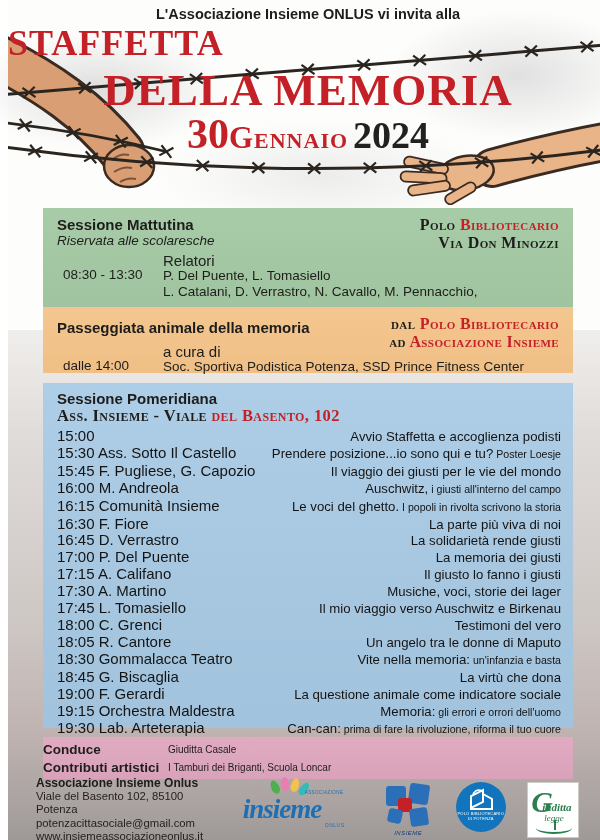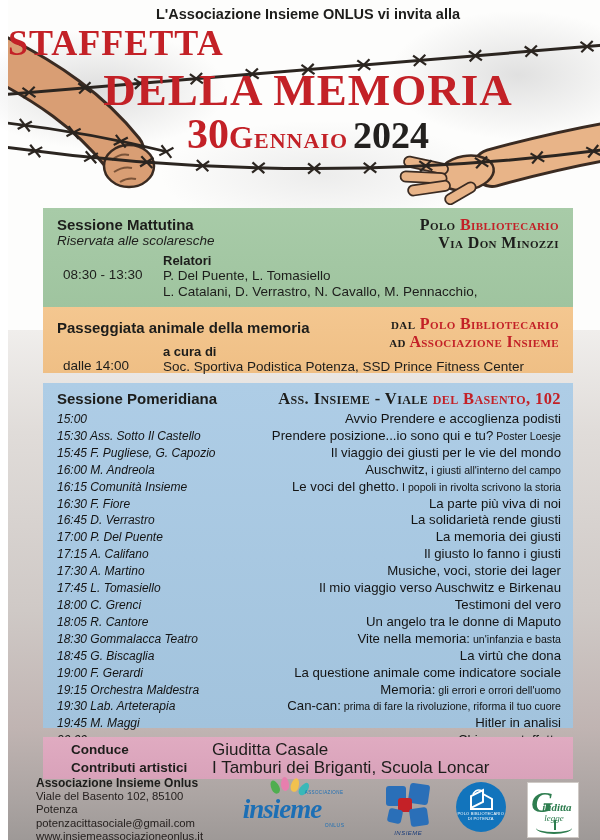--- a/index.html
+++ b/index.html
@@ -36,35 +36,35 @@
 
   .row-split{display:flex;justify-content:space-between;align-items:flex-start;padding:8px 14px 0 14px;}
   .h-sans{font-size:15px;font-weight:bold;color:#1d1d1b;line-height:17px;}
   .sub-it{font-style:italic;font-size:13.5px;color:#1d1d1b;line-height:16px;}
   .venue{font-family:"Liberation Serif",serif;font-weight:bold;font-variant:small-caps;
          text-align:right;font-size:16px;line-height:18px;color:#1d1d1b;letter-spacing:.4px;}
   .venue .red{color:var(--accent-red,#c32127);}
   .timed-row{display:flex;padding:1px 14px 0 14px;}
   .time-col{width:100px;margin-left:6px;font-size:13.5px;color:#1d1d1b;padding-top:14px;white-space:nowrap;}
   .speak-col{flex:1;}
-  .lbl-b{font-size:13px;font-weight:bold;color:#1d1d1b;line-height:15px;}
+  .lbl-b{font-size:15px;font-weight:normal;color:#1d1d1b;line-height:15px;}
   .txt{font-size:13.5px;color:#1d1d1b;line-height:16px;}
 
-  .sched-head{display:flex;justify-content:space-between;align-items:baseline;padding:7px 12px 0 14px;}
+  .sched-head{display:flex;justify-content:space-between;align-items:baseline;padding:7px 12px 0 14px;flex-direction:column;}
   .sched-head .venue{font-size:16.5px;}
   .sched{padding:3px 12px 0 14px;}
   .srow{display:flex;justify-content:space-between;align-items:baseline;line-height:15.9px;}
-  .srow .left{font-size:12px;color:#141414;white-space:nowrap;font-style:italic;}
+  .srow .left{font-size:15px;color:#141414;white-space:nowrap;}
   .srow .right{font-size:13.2px;color:#141414;text-align:right;}
   .srow .right .small{font-size:10.6px;}
 
-  .credits{padding:4px 14px 0 28px;}
+  .credits{padding:4px 14px 0 0;}
   .crow{display:flex;line-height:18px;}
   .crow .clabel{width:125px;font-weight:bold;font-size:13.5px;color:#1d1d1b;}
-  .crow .cval{font-size:17px;color:#1d1d1b;margin-left:16px;}
+  .crow .cval{font-size:10px;color:#1d1d1b;}
 
   .footer{position:absolute;left:0;top:779px;width:600px;height:61px;display:flex;align-items:center;}
   .org{margin-left:28px;width:190px;}
   .org .o1{font-weight:bold;font-size:12px;color:#1d1d1b;line-height:14px;}
   .org .o2{font-size:11.3px;color:#26211f;line-height:13.5px;}
   .logos{flex:1;display:flex;align-items:flex-start;justify-content:space-around;padding:0 18px 0 6px;}
 
   
   .lg-insieme{position:relative;width:118px;height:48px;}
   .lg-insieme .name{position:absolute;left:0;top:12px;font-family:"Liberation Serif",serif;
@@ -245,21 +245,21 @@
   <div class="band band-blue">
     <div class="sched-head">
       <div class="h-sans">Sessione Pomeridiana</div>
       <div class="venue">
         <span>Ass. Insieme - Viale </span><span class="red">del Basento, 102</span>
       </div>
     </div>
     <div class="sched">
     <div class="srow">
       <span class="left">15:00</span>
-      <span class="right"><span class="main">Avvio Prendere e accoglienza podisti</span></span>
+      <span class="right"><span class="main">Avvio Staffetta e accoglienza podisti</span></span>
     </div>
 
     <div class="srow">
       <span class="left">15:30 Ass. Sotto Il Castello</span>
       <span class="right"><span class="main">Prendere posizione...io sono qui e tu?</span><span class="small"> Poster Loesje</span></span>
     </div>
 
     <div class="srow">
       <span class="left">15:45 F. Pugliese, G. Capozio</span>
       <span class="right"><span class="main">Il viaggio dei giusti per le vie del mondo</span></span>

